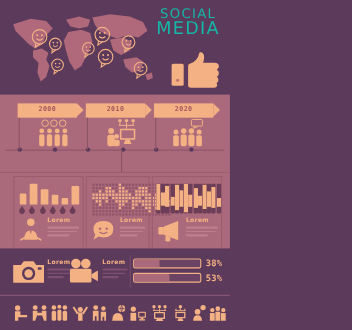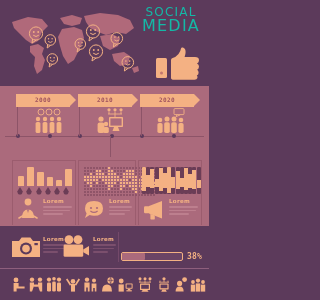--- a/index.html
+++ b/index.html
@@ -81,21 +81,21 @@
 
   
   .stats{position:absolute;left:0;top:226px;width:209px;height:42px;background:#5c3a5b;}
   .stat-item{position:absolute;top:9px;}
   .s-icon{position:absolute;left:0;top:0;}
   .s-txt{position:absolute;top:1px;}
   .s-title{font-family:"DejaVu Sans", sans-serif;font-size:5.5px;font-weight:bold;color:#f4b183;letter-spacing:0.3px;}
   .s-line{height:1.5px;background:#7b4f6d;margin-top:2px;border-radius:1px;}
   .divider{position:absolute;top:6px;width:1px;height:30px;background:#74496a;}
 
-  .prog-wrap{position:absolute;right:4px;top:26px;width:84px;}
+  .prog-wrap{position:absolute;right:4px;top:9px;width:84px;}
   .prow{position:relative;height:9px;margin-bottom:4px;}
   .ptrack{position:absolute;left:0;top:0;width:62px;height:9px;background:#6b4465;border:1px solid #f4b183;border-radius:2px;box-sizing:border-box;}
   .pfill{position:absolute;left:0;top:0;height:100%;background:#ab6a7c;border-radius:1px;}
   .pval{position:absolute;left:66px;top:0px;font-family:"DejaVu Sans Mono", monospace;font-size:8px;font-weight:bold;color:#f4b183;letter-spacing:0.2px;}
 
   
   .striprule{position:absolute;left:0;top:268px;width:209px;height:1px;background:#8e5f7d;}
   .strip{position:absolute;left:0;top:269px;width:209px;height:31px;background:#5c3a5b;}
   .sicon{position:absolute;top:8px;width:14px;height:15px;}
   svg{overflow:visible;}
@@ -769,20 +769,26 @@
 
     <div class="divider" style="left:118px;"></div>
 
     <div class="prog-wrap">
       <div class="prow">
         <div class="ptrack">
           <div class="pfill" style="width:38%"></div>
         </div>
         <span class="pval">38%</span>
       </div>
+      <div class="prow">
+        <div class="ptrack">
+          <div class="pfill" style="width:53%"></div>
+        </div>
+        <span class="pval">53%</span>
+      </div>
     </div>
   </div>
 
   <div class="striprule"></div>
   <div class="strip">
 
     <div class="sicon" style="left:12px;">
       <svg width="14" height="15" viewBox="0 0 14 15">
           <g fill="#f4b183">
             <circle cx="4" cy="3" r="2.4"></circle>

